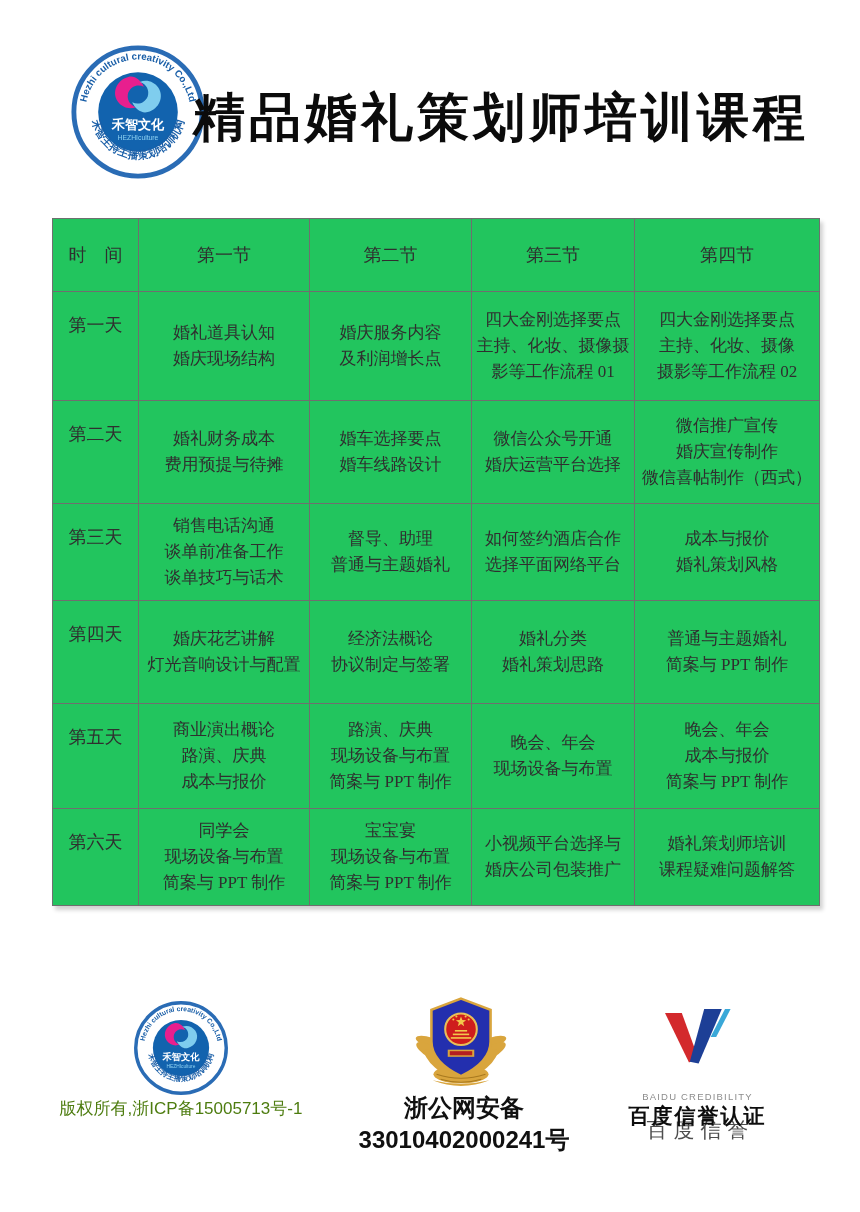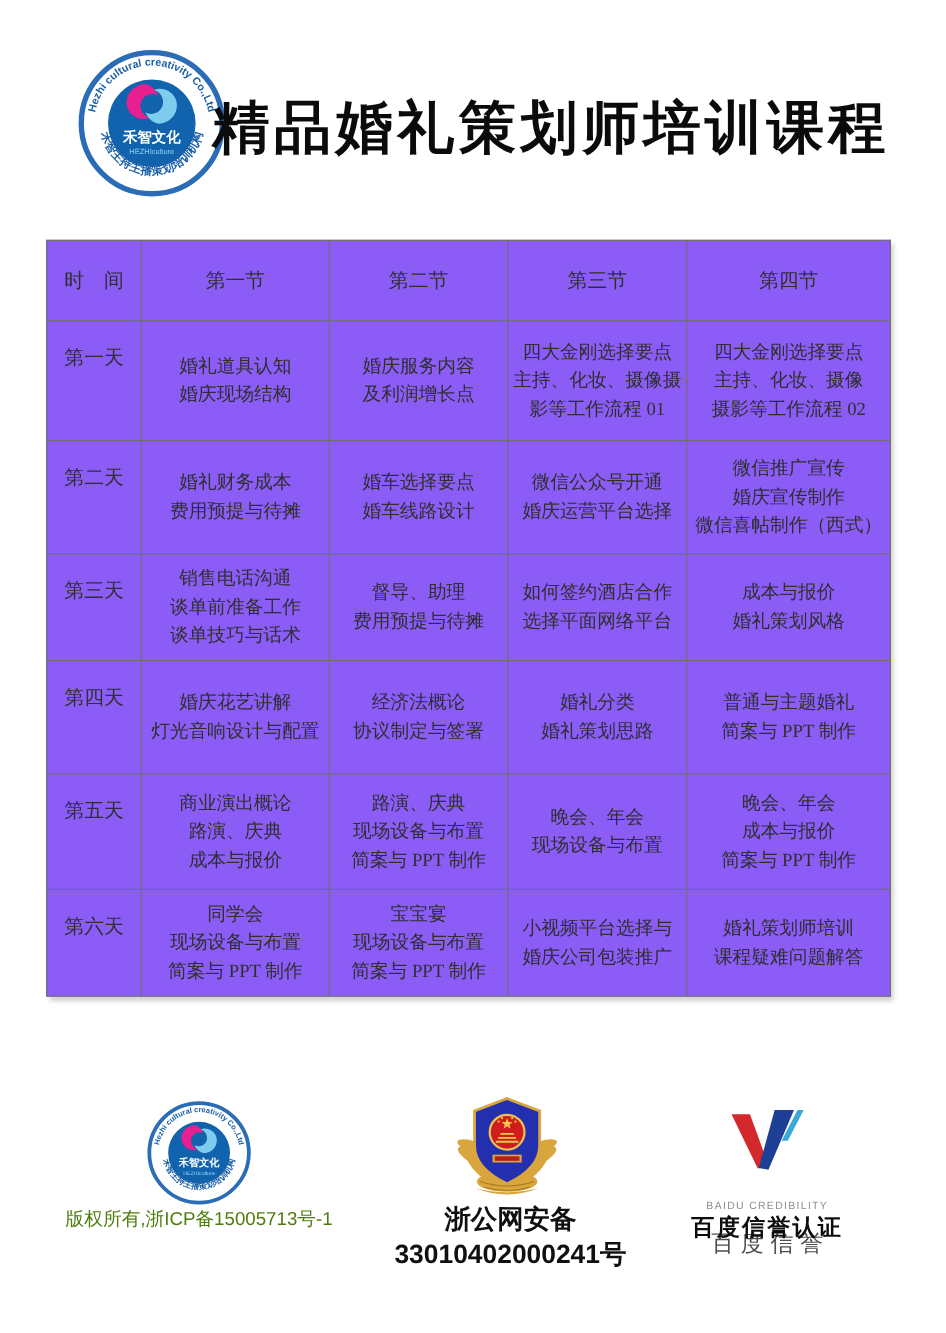--- a/index.html
+++ b/index.html
@@ -4,22 +4,22 @@
 <style>
   html,body{margin:0;padding:0;background:#e8e8e8;}
   .page{position:relative;width:860px;height:1212px;background:#ffffff;margin:0 auto;overflow:hidden;
         font-family:"Liberation Serif","DejaVu Serif",serif;}
   
   .hezhi-logo{position:absolute;left:70px;top:44px;width:136px;height:136px;}
   .page-title{position:absolute;left:192px;top:78px;width:618px;height:80px;
         font-size:52px;font-weight:700;letter-spacing:4px;color:#0b0b0b;
         text-align:center;line-height:80px;white-space:nowrap;}
   
-  .course-table{position:absolute;left:42px;top:218px;border-collapse:collapse;table-layout:fixed;
-        width:767px;box-shadow:3px 4px 4px rgba(0,0,0,0.18);background:#8b5cf6;}
+  .course-table{position:absolute;left:52px;top:218px;border-collapse:collapse;table-layout:fixed;
+        width:767px;box-shadow:3px 4px 4px rgba(0,0,0,0.18);background:#22c55e;}
   .course-table td,.course-table th{border:1px solid #6f6f6f;padding:2px 4px;
         color:#2f2f2f;text-align:center;vertical-align:middle;
         font-weight:400;font-size:17px;line-height:26px;white-space:pre-line;}
   .course-table th{font-size:18px;}
   .course-table td.day{font-size:18px;vertical-align:top;padding-top:20px;}
   tr.hrow{height:73px;} tr.r1{height:109px;} tr.r2{height:103px;} tr.r3{height:97px;}
   tr.r4{height:103px;} tr.r5{height:105px;padding-left:16px;} tr.r6{height:97px;}
   
   .sans{font-family:"Liberation Sans","DejaVu Sans",sans-serif;}
   .hezhi-logo-small{position:absolute;left:133px;top:1000px;width:96px;height:96px;}
@@ -102,21 +102,21 @@
       <td>微信推广宣传
 婚庆宣传制作
 微信喜帖制作（西式）</td>
     </tr>
     <tr class="r3">
       <td class="day">第三天</td>
       <td>销售电话沟通
 谈单前准备工作
 谈单技巧与话术</td>
       <td>督导、助理
-费用预提与待摊</td>
+普通与主题婚礼</td>
       <td>如何签约酒店合作
 选择平面网络平台</td>
       <td>成本与报价
 婚礼策划风格</td>
     </tr>
     <tr class="r4">
       <td class="day">第四天</td>
       <td>婚庆花艺讲解
 灯光音响设计与配置</td>
       <td>经济法概论

